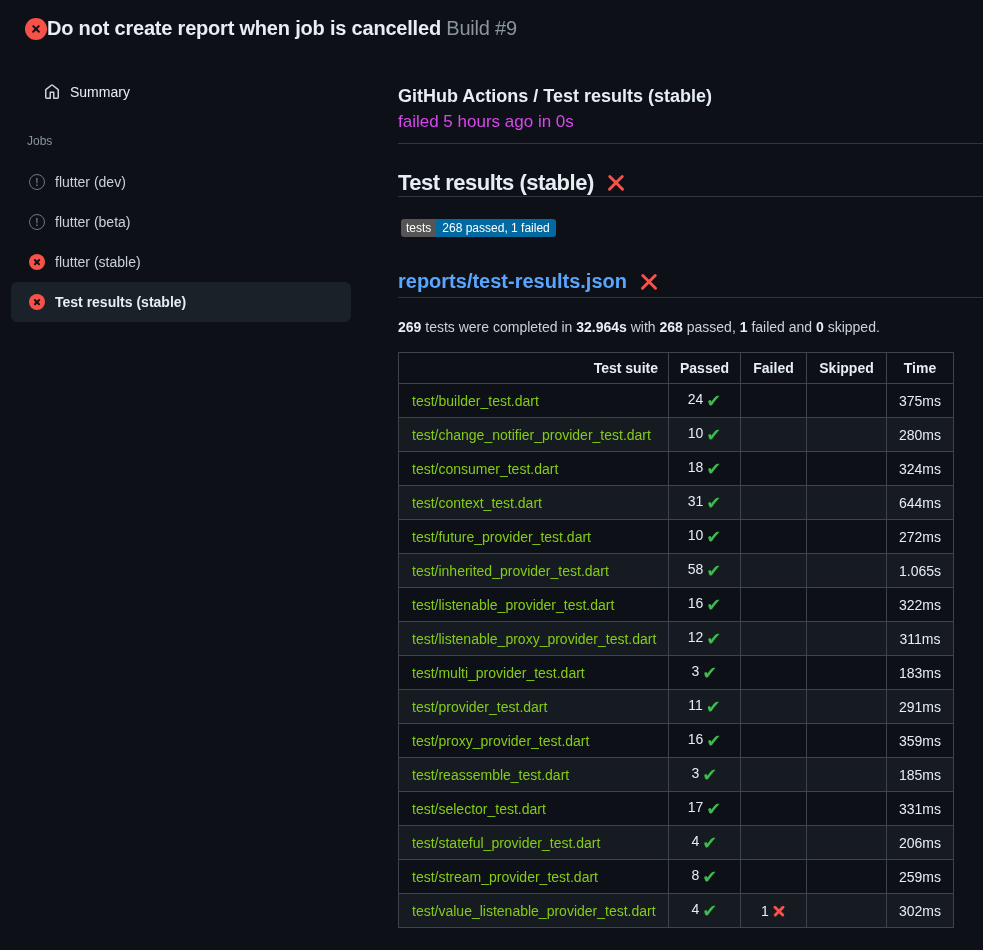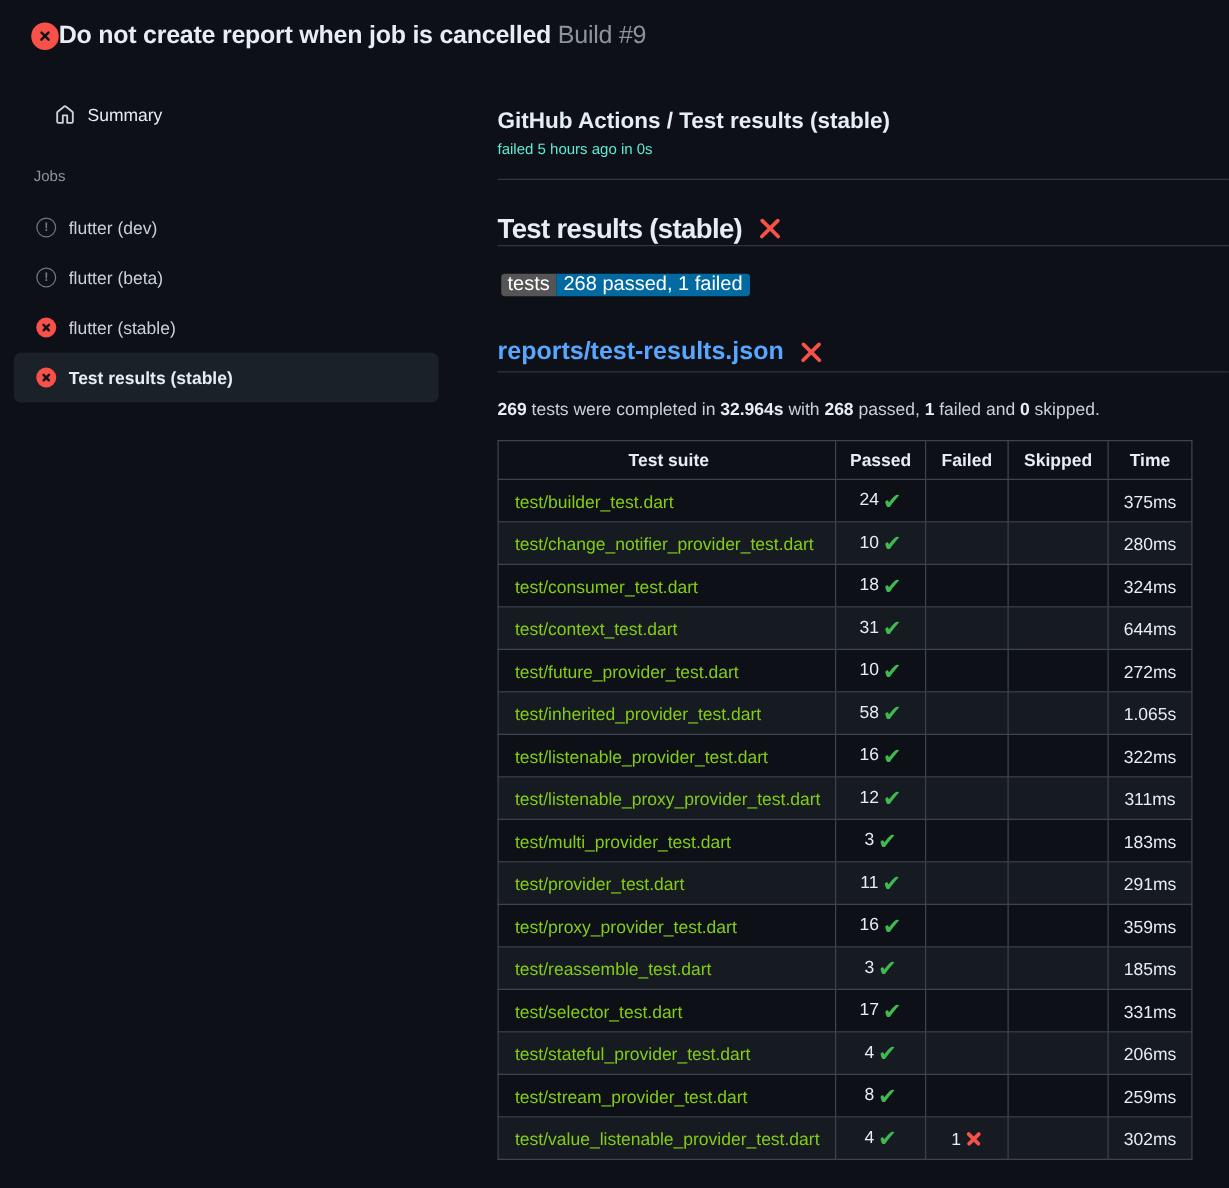--- a/index.html
+++ b/index.html
@@ -28,44 +28,44 @@
   .icon-stale { width:16px; height:16px; border-radius:50%; border:1.5px solid #6e7681; position:relative; flex:none;
                 display:flex; align-items:center; justify-content:center; font-size:10px; font-weight:700; color:#6e7681; }
   .icon-failed { width:16px; height:16px; border-radius:50%; background:#f85149; position:relative; flex:none; }
   .icon-failed::before,.icon-failed::after { content:""; position:absolute; left:50%; top:50%; width:8px; height:1.8px; background:#10151c; border-radius:1px; }
   .icon-failed::before { transform:translate(-50%,-50%) rotate(45deg); }
   .icon-failed::after  { transform:translate(-50%,-50%) rotate(-45deg); }
 
   
   .main { position:absolute; left:398px; top:0; width:585px; height:950px; }
   .check-title { position:absolute; left:0; top:86px; font-size:18px; font-weight:700; color:#e6edf3; }
-  .check-meta { position:absolute; left:0; top:112px; font-size:12px; color:#5eead4; }
+  .check-meta { position:absolute; left:0; top:112px; font-size:17px; color:#d946ef; }
   .divider { position:absolute; left:0; right:0; height:1px; background:#30363d; }
   .d1 { top:143px; }
   .h2 { position:absolute; left:0; top:170px; font-size:22px; font-weight:700; color:#e6edf3; display:flex; align-items:center; gap:12px; letter-spacing:-0.5px; }
   .d2 { top:196px; }
-  .badge { position:absolute; left:3px; top:219px; display:flex; font-size:16px; font-weight:400; line-height:18px; }
+  .badge { position:absolute; left:3px; top:219px; display:flex; font-size:12px; font-weight:400; line-height:18px; }
   .badge .lbl { background:#555555; color:#fff; padding:0 5px; border-radius:3px 0 0 3px; }
   .badge .val { background:#0369a1; color:#fff; padding:0 6px; border-radius:0 3px 3px 0; }
   .h3 { position:absolute; left:0; top:270px; font-size:20px; font-weight:700; color:#58a6ff; display:flex; align-items:center; gap:12px; }
   .d3 { top:297px; }
   .summary-line { position:absolute; left:0; top:319px; font-size:14px; color:#c9d1d9; }
   .summary-line strong { color:#e6edf3; }
 
   
   .xmark { position:relative; width:20px; height:20px; flex:none; display:inline-block; }
   .xmark::before,.xmark::after { content:""; position:absolute; left:50%; top:50%; width:21px; height:3.4px; background:#f85149; border-radius:2px; }
   .xmark::before { transform:translate(-50%,-50%) rotate(45deg); }
   .xmark::after  { transform:translate(-50%,-50%) rotate(-45deg); }
 
   
   table { position:absolute; left:0; top:352px; border-collapse:collapse; font-size:14px; table-layout:fixed; }
   th,td { border:1px solid #3d444d; overflow:hidden; white-space:nowrap; }
   th { font-weight:700; color:#e6edf3; height:31px; text-align:center; padding:0 10px; }
-  th.c-suite { text-align:center; padding-left:13px;margin-top:43px; }
+  th.c-suite { text-align:right; padding-left:13px;margin-top:43px; }
   td { height:34px; padding:0 6px; }
   tr.even td { background:#161b22; }
   td.c-suite { padding-left:13px; }
   td.c-suite a { color:#84cc16; text-decoration:none; }
   td.c-num { text-align:center; color:#e6edf3; }
   td.c-time { text-align:center; color:#e6edf3; }
   .check { color:#3fb950; margin-left:3px; font-size:18px; line-height:1; vertical-align:-2.5px; }
   .crosscell { display:inline-block; position:relative; width:13px; height:13px; margin-left:4px; vertical-align:-2px; }
   .crosscell::before,.crosscell::after { content:""; position:absolute; left:50%; top:50%; width:14px; height:2.6px; background:#f85149; border-radius:1.5px; }
   .crosscell::before { transform:translate(-50%,-50%) rotate(45deg); }

